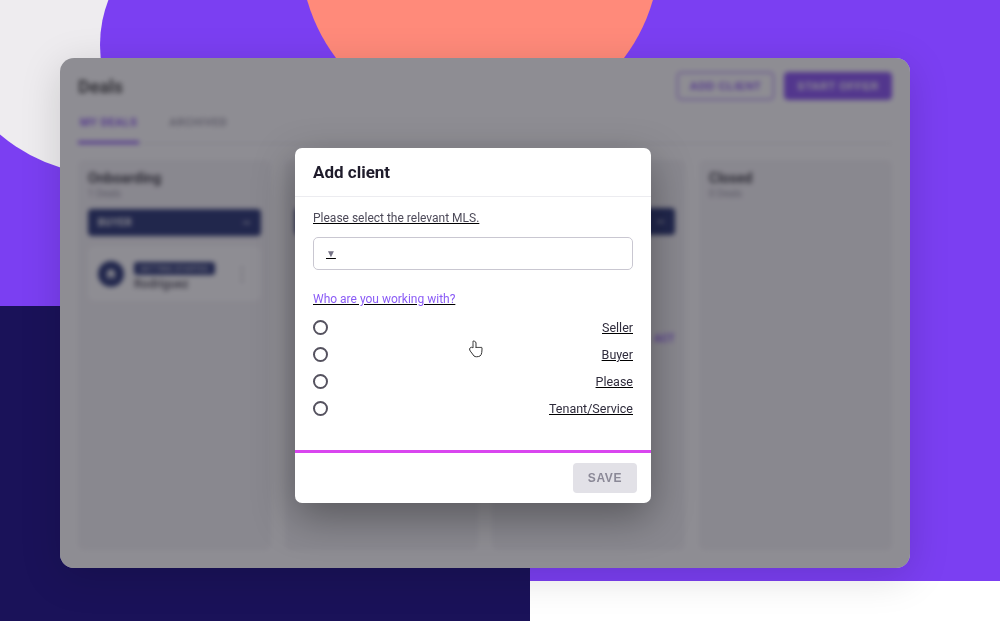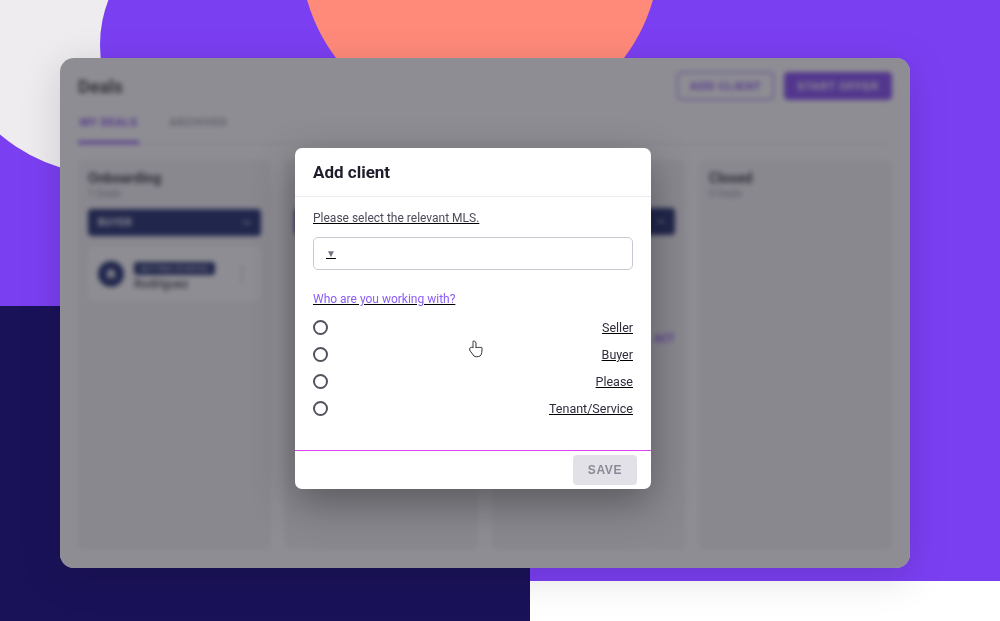--- a/index.html
+++ b/index.html
@@ -133,22 +133,22 @@
   .radio-row {
     display: flex; align-items: center; gap: 12px;
     margin-bottom: 12px; cursor: pointer; justify-content: space-between;
   }
   .radio-circle {
     width: 15px; height: 15px; border: 2px solid #55525f; border-radius: 50%;
     flex: none;
   }
   .radio-label { font-size: 12.5px; color: #2f2c3c; }
   .modal-foot {
-    border-top: 1px solid #d946ef;
-    padding: 4px 14px; display:flex; justify-content:flex-end;
+    border-top: 3px solid #d946ef;
+    padding: 10px 14px; display:flex; justify-content:flex-end;
   }
   .save-btn {
     background: #e2e1e7; color: #8b8997;
     border: none; border-radius: 4px;
     font-size: 12px; font-weight: 700; letter-spacing: .6px;
     padding: 8px 15px; cursor: not-allowed;
   }
 
   .cursor {
     position: absolute; top: 340px; left: 468px;

